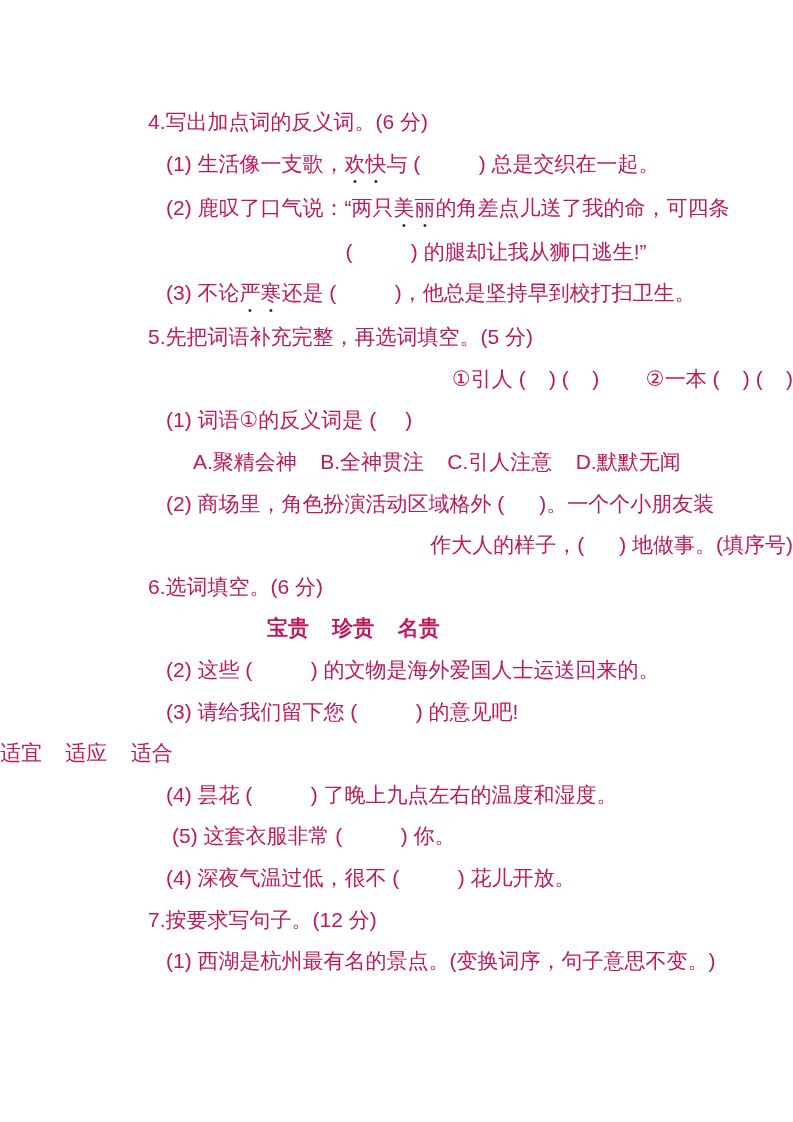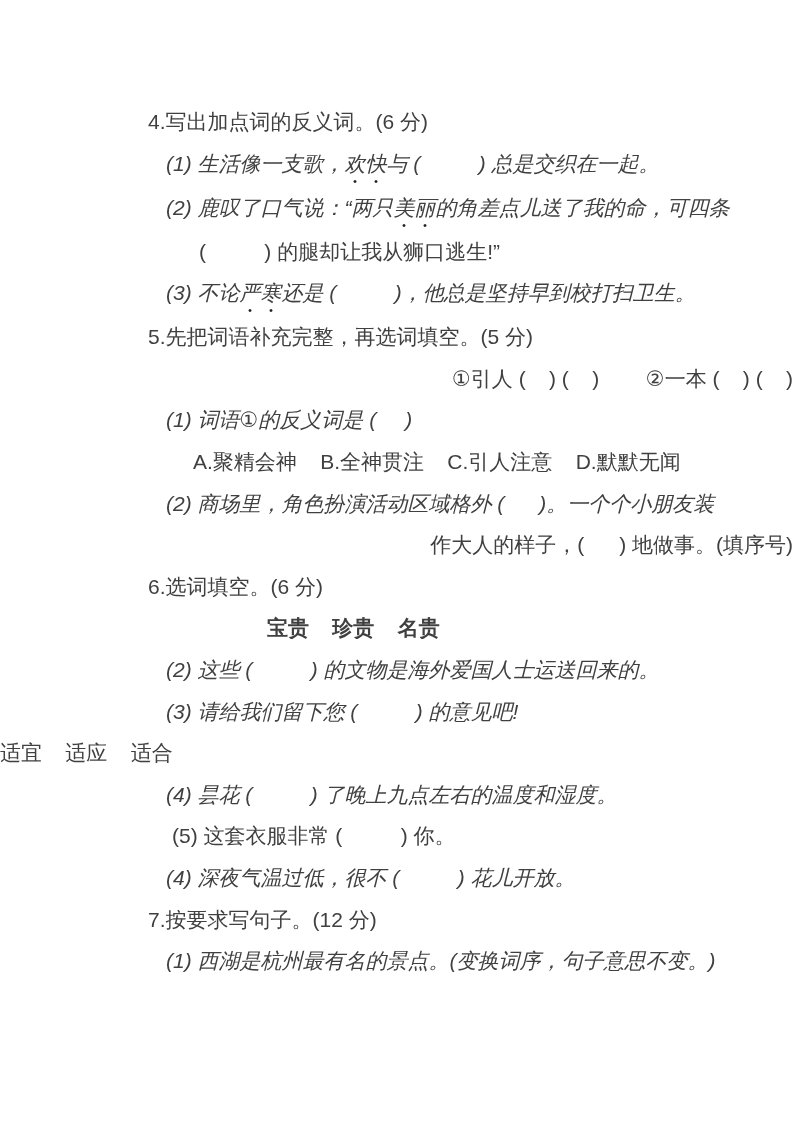--- a/index.html
+++ b/index.html
@@ -1,31 +1,31 @@
 <!DOCTYPE html>
 <html><head>
 <meta charset="utf-8">
 <style>
   html, body { margin: 0; padding: 0; background: #ffffff; }
   .sheet {
     position: relative;
     width: 793px;
     height: 1122px;
     background: #ffffff;
-    color: #404040;
+    color: #be185d;
     font-family: "Liberation Sans", "DejaVu Sans", sans-serif;
     font-size: 21px;
     overflow: hidden;
   }
   .content { padding-top: 101px; }
   .line { line-height: 41.6px; white-space: pre; }
   .indent-q       { padding-left: 148px; }
-  .indent-sub     { padding-left: 166px; font-style: italic; }
+  .indent-sub     { padding-left: 166px; }
   .indent-sub-alt { padding-left: 172px; }
-  .indent-cont    { padding-left: 199px; }
+  .indent-cont    { padding-left: 199px; text-align: center; }
   .indent-cont2   { padding-left: 186px; text-align: right; }
   .indent-options { padding-left: 193px; }
   .indent-circled { padding-left: 213px; text-align: right; }
   .indent-bank1   { padding-left: 267px; font-weight: bold; }
   .indent-bank2   { }
   .em-dot {
     -webkit-text-emphasis: filled dot #1f1f1f;
     text-emphasis: filled dot #1f1f1f;
     -webkit-text-emphasis-position: under;
     text-emphasis-position: under right;

